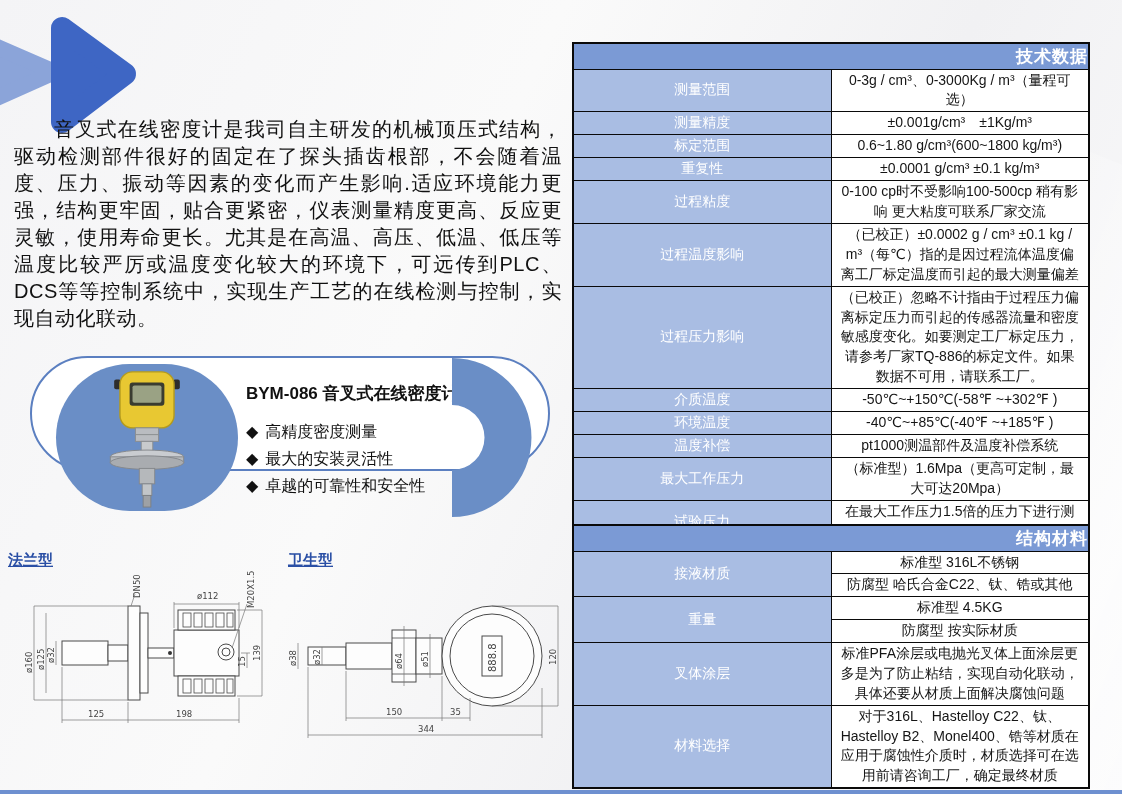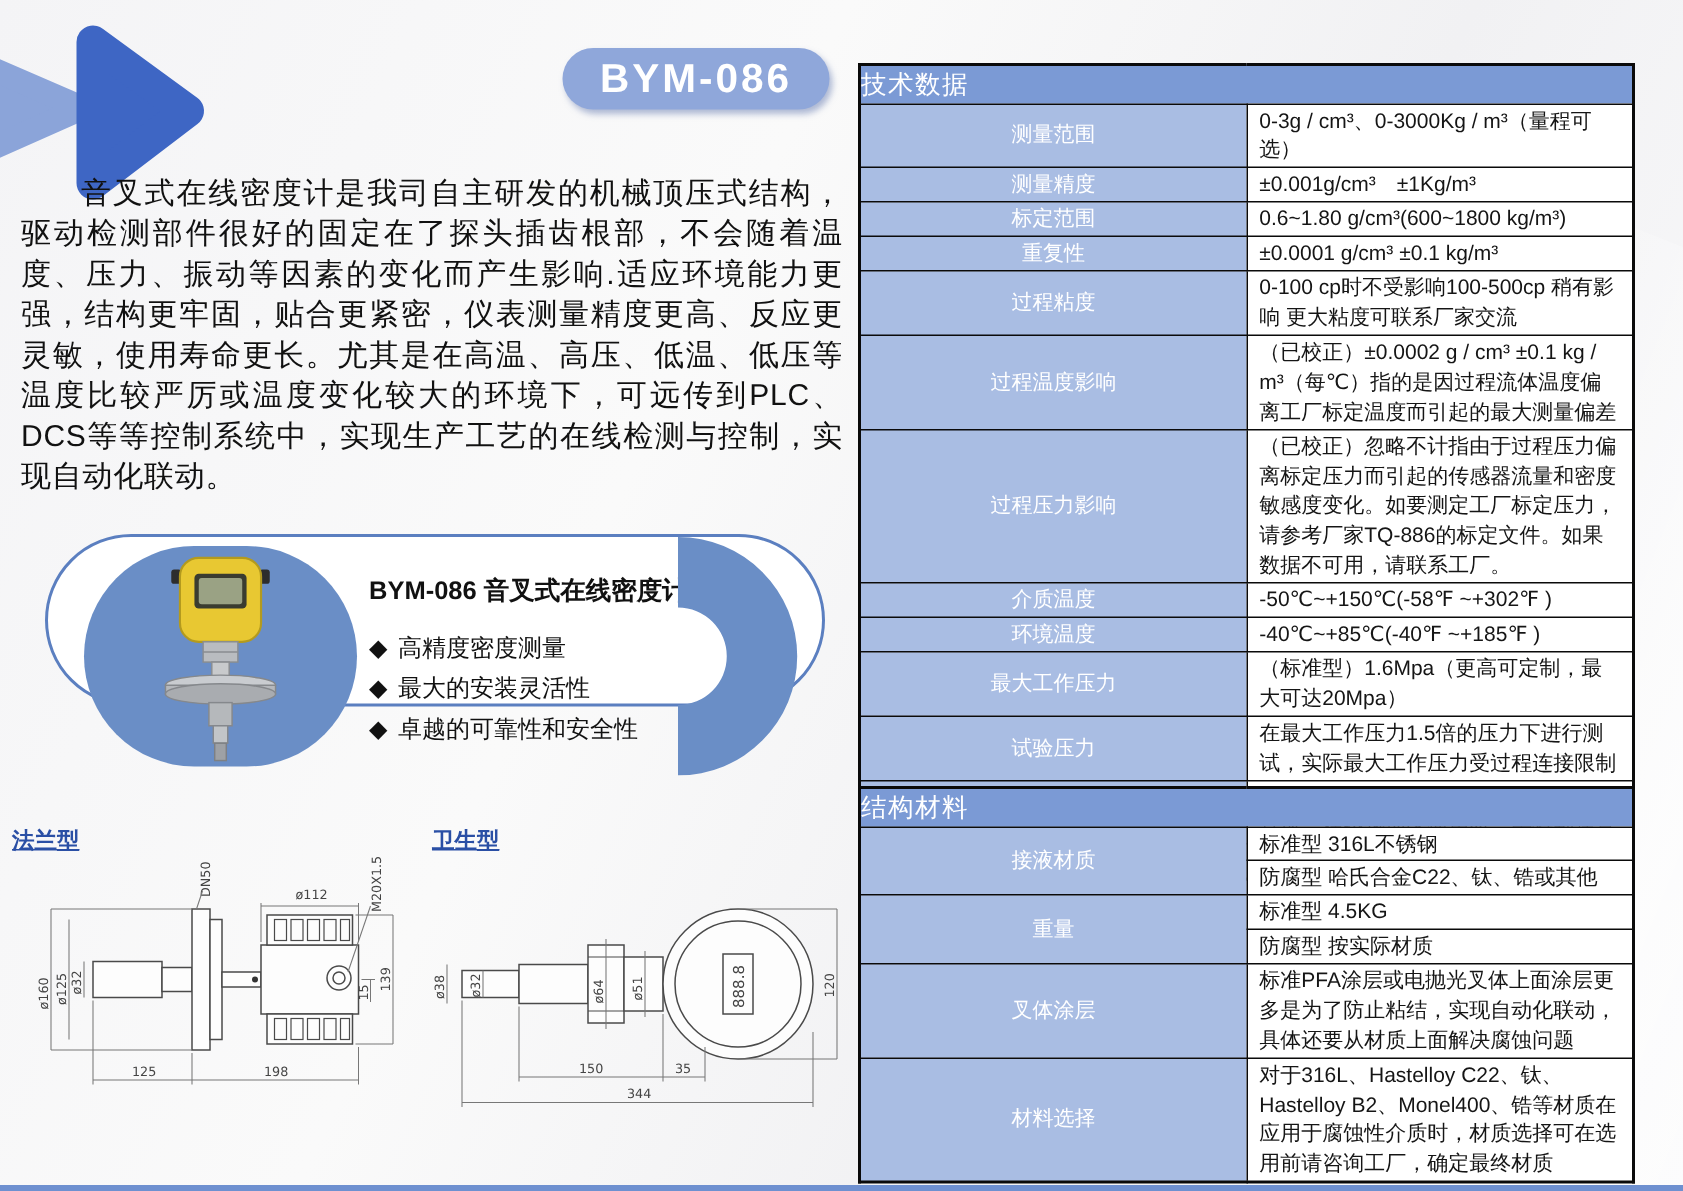--- a/index.html
+++ b/index.html
@@ -58,50 +58,49 @@
   .drawing .shape { fill:#fdfdfd; stroke:#4a4a4a; stroke-width:1; }
   .drawing .dim { stroke:#777; stroke-width:.7; }
   .drawing .slot { fill:none; stroke:#4a4a4a; stroke-width:.8; }
   
   .tbl { position:absolute; left:572px; width:518px; border-collapse:collapse; table-layout:fixed; }
   .tbl.tech { top:42px; }
   .tbl.material { top:524px; }
   .tbl, .tbl td { border:1px solid #0a0a0a; }
   .tbl { border:2px solid #0a0a0a; }
   .tbl td.hdr {
-    background:#7b9ad5; color:#fff; font-weight:normal; font-size:17px;
-    text-align:left; height:26px; letter-spacing:1px;
+    background:#7b9ad5; color:#fff; font-weight:bold; font-size:17px;
+    text-align:right; height:26px; letter-spacing:1px;
   }
   .tbl td.lbl {
     background:#a9bde3; color:#fff; font-size:14px; text-align:center;
     width:104px; padding:2px 4px;
   }
   .tbl td.val {
-    background:#fff; color:#151515; font-size:14px; 
+    background:#fff; color:#151515; font-size:14px; text-align:center;
     padding:1px 8px; line-height:1.42;
   }
   
   .footer {
     position:absolute; left:0; right:0; bottom:6px; text-align:center;
     font-size:13px; color:#b9b1b1; letter-spacing:.3px;
   }
   .bottom-bar { position:absolute; left:0; right:0; bottom:0; height:4px; background:#6e90d0; }
 </style>
 </head>
 <body>
 
 <div class="page">
   <div class="streak"></div>
 
   <svg class="logo" viewBox="0 0 210 150">
     <polygon points="-42,30 -42,115 55,72" fill="#8ba4d9" stroke="#8ba4d9" stroke-width="16" stroke-linejoin="round"></polygon>
     <polygon points="62,28 62,122 125,74" fill="#3e66c4" stroke="#3e66c4" stroke-width="22" stroke-linejoin="round"></polygon>
   </svg>
 
-  <div class="badge">BYM-086</div>
 
   <p class="intro">音叉式在线密度计是我司自主研发的机械顶压式结构，驱动检测部件很好的固定在了探头插齿根部，不会随着温度、压力、振动等因素的变化而产生影响.适应环境能力更强，结构更牢固，贴合更紧密，仪表测量精度更高、反应更灵敏，使用寿命更长。尤其是在高温、高压、低温、低压等温度比较严厉或温度变化较大的环境下，可远传到PLC、DCS等等控制系统中，实现生产工艺的在线检测与控制，实现自动化联动。</p>
 
   <div class="card">
     <div class="card-photo-bg">
       <svg width="120" height="140" viewBox="0 0 120 145">
 
         <rect x="26" y="12" width="7" height="10" rx="2" fill="#2d2d2d"></rect>
         <rect x="87" y="12" width="7" height="10" rx="2" fill="#2d2d2d"></rect>
         <rect x="32" y="4" width="56" height="58" rx="13" fill="#e8c832" stroke="#b39a1e" stroke-width="1.5"></rect>
@@ -268,20 +267,24 @@
         </tr>
         <tr style="height: 22px;">
           <td class="lbl">介质温度</td>
           <td class="val">-50℃~+150℃(-58℉ ~+302℉ )</td>
         </tr>
         <tr style="height: 21px;">
           <td class="lbl">环境温度</td>
           <td class="val">-40℃~+85℃(-40℉ ~+185℉ )</td>
         </tr>
         <tr style="height: 21px;">
+          <td class="lbl">温度补偿</td>
+          <td class="val">pt1000测温部件及温度补偿系统</td>
+        </tr>
+        <tr style="height: 21px;">
           <td class="lbl">最大工作压力</td>
           <td class="val">（标准型）1.6Mpa（更高可定制，最大可达20Mpa）</td>
         </tr>
         <tr style="height: 42px;">
           <td class="lbl">试验压力</td>
           <td class="val">在最大工作压力1.5倍的压力下进行测试，实际最大工作压力受过程连接限制</td>
         </tr>
         <tr style="height: 42px;">
           <td class="lbl">防护等级</td>
           <td class="val">IP65或者更高。户外使用时，避免阳光直射，在炎热地区使用时，需特别注意</td>

